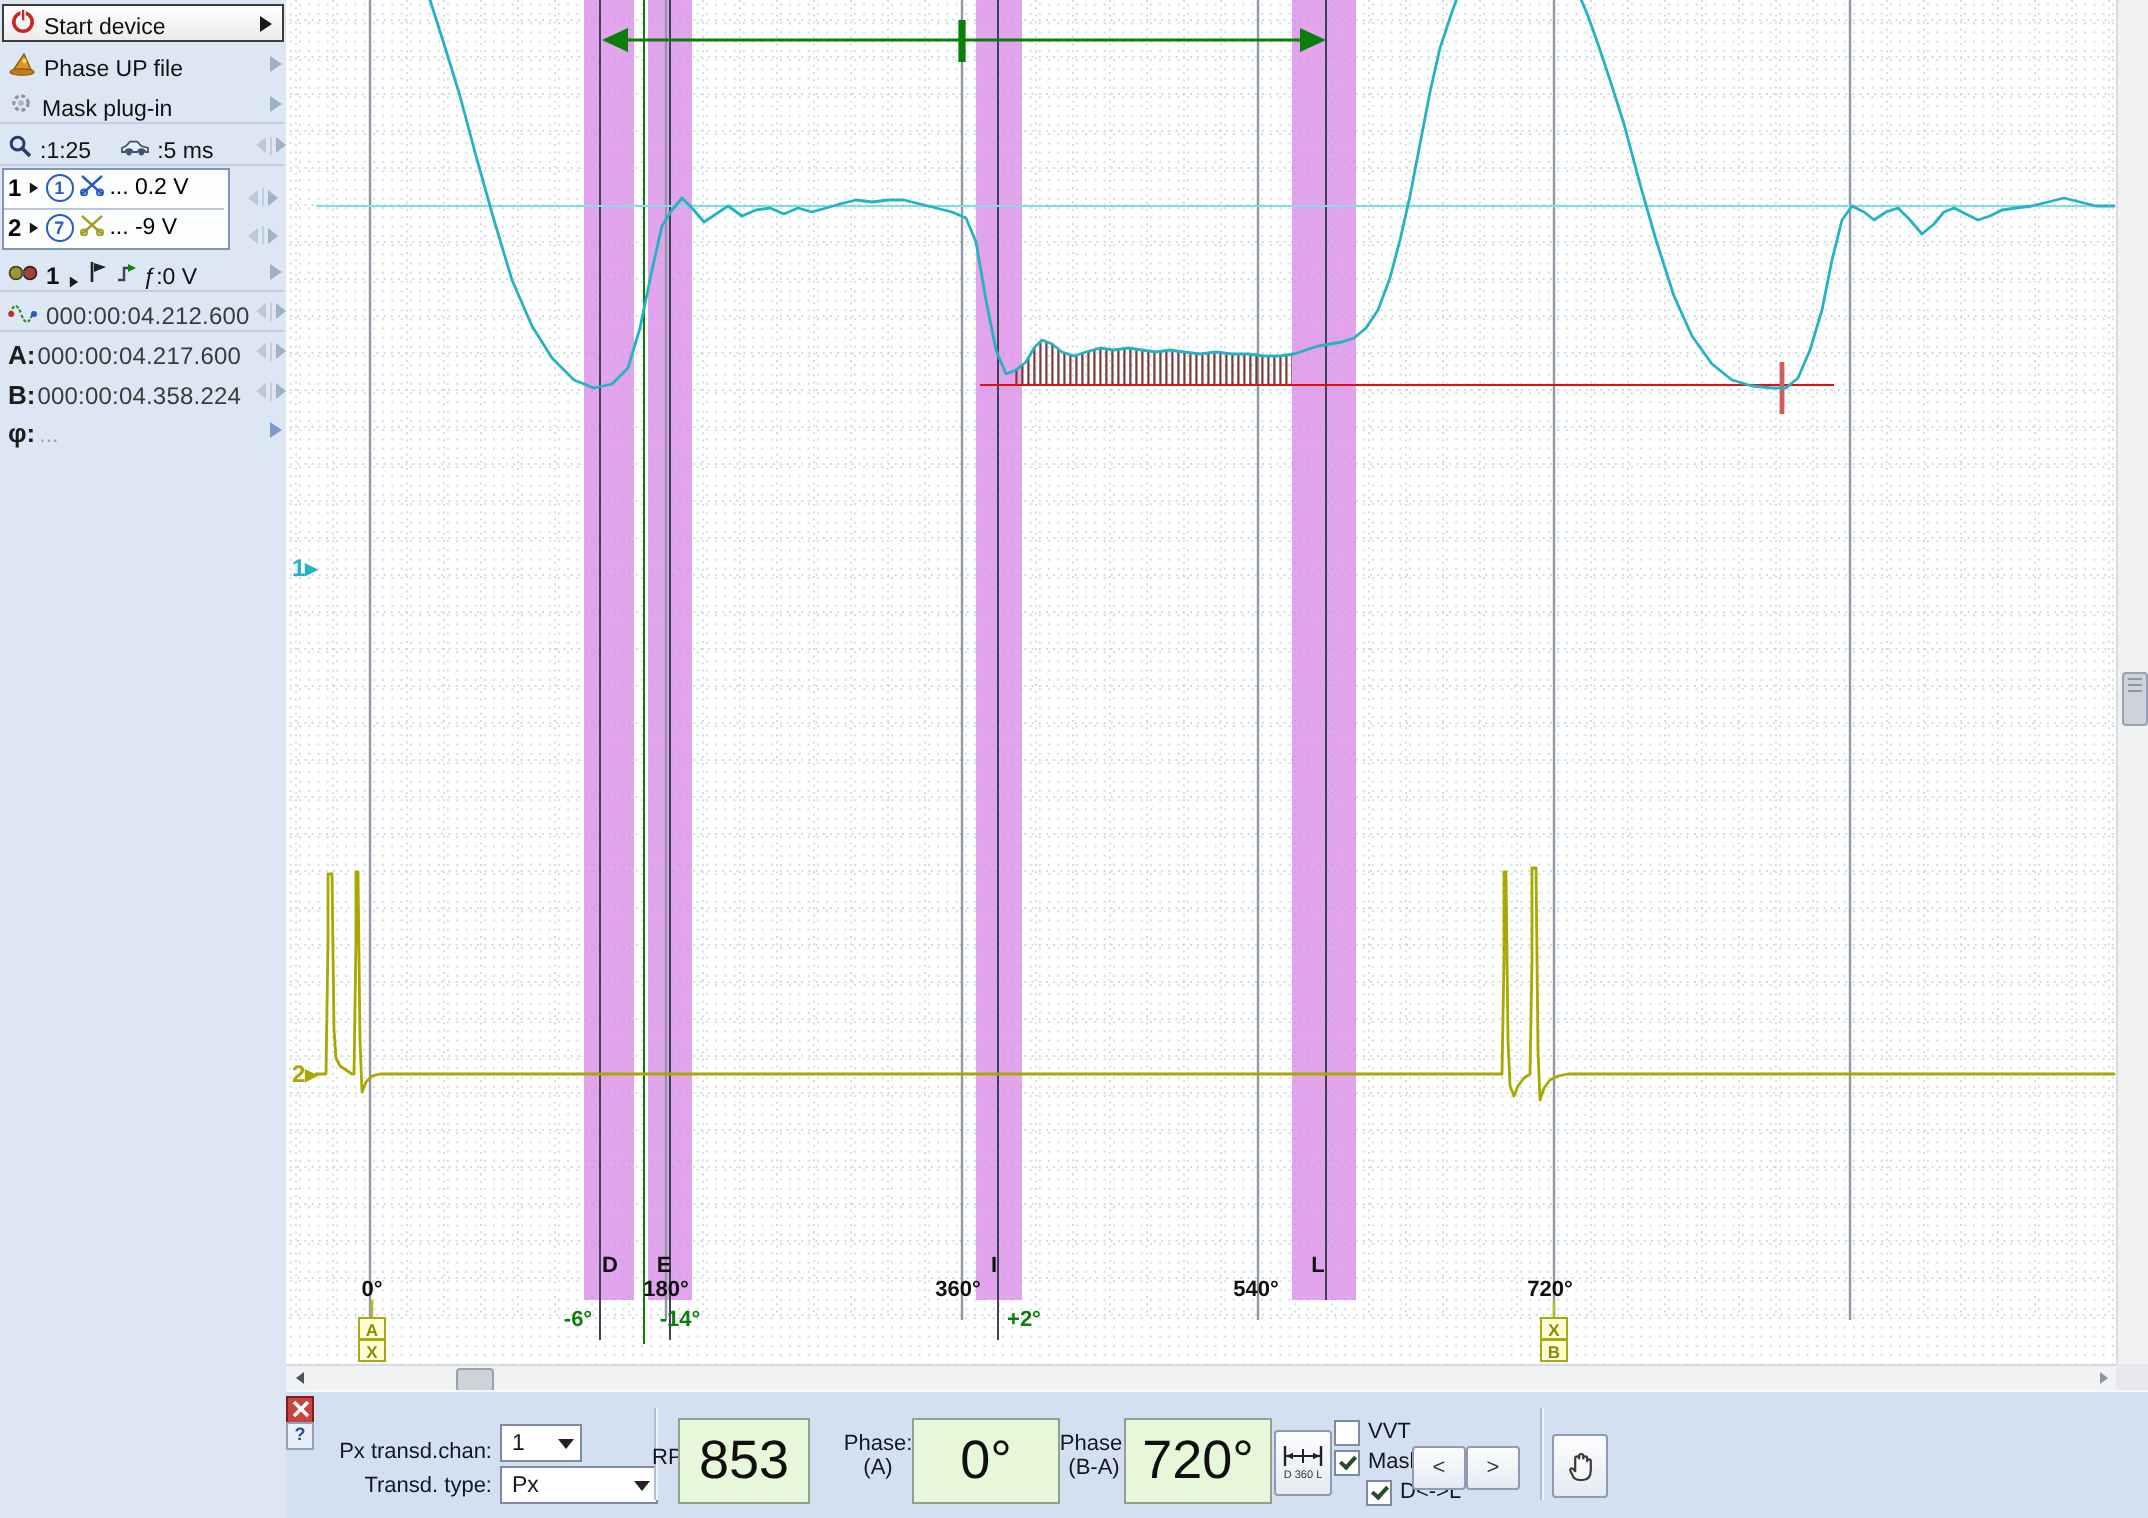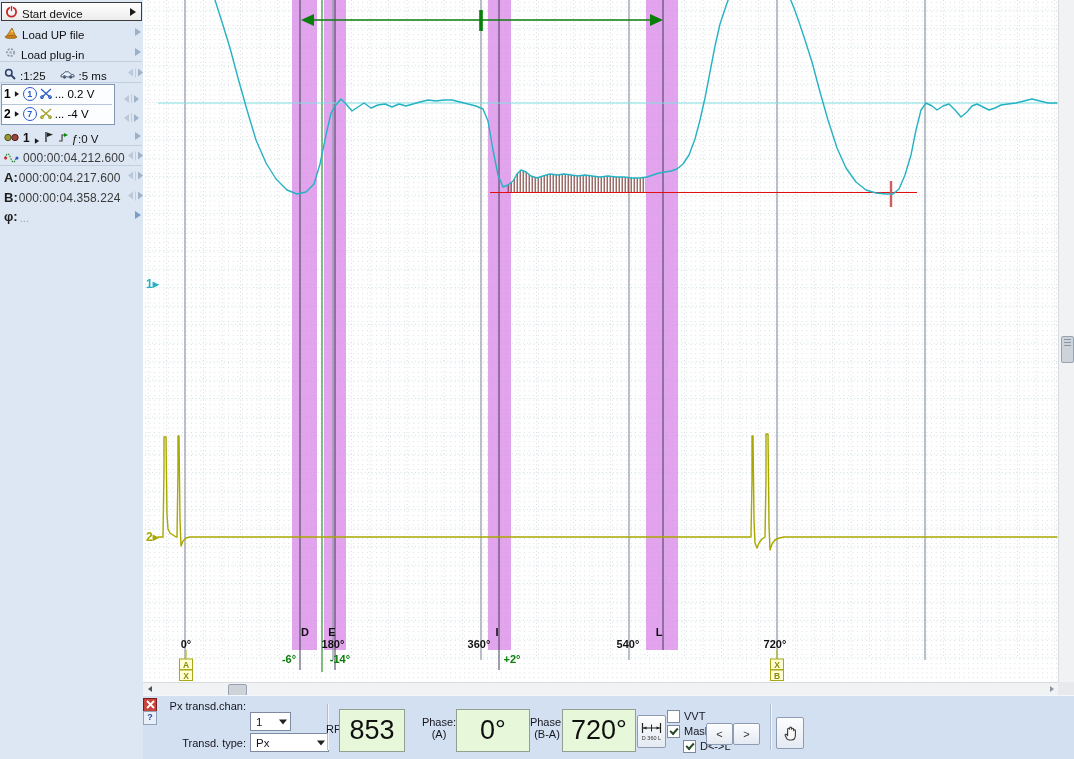--- a/index.html
+++ b/index.html
@@ -84,32 +84,32 @@
   </div>
 
   <div class="srow" style="top:22px">
     <span>
       <svg width="14" height="13" viewBox="0 0 14 13">
           <polygon points="2,11 12,11 8,2" fill="#e09428" stroke="#8a5a10" stroke-width="0.7"></polygon>
           <ellipse cx="7" cy="11" rx="6" ry="1.6" fill="#c87c18" stroke="#8a5a10" stroke-width="0.6"></ellipse>
           <circle cx="8.2" cy="5.5" r="1.1" fill="#ffe24a"></circle>
         </svg>
     </span>
-    <span>Load UP file</span>
+    <span>Phase UP file</span>
     <span class="arr-single tri-r"></span>
   </div>
 
   <div class="srow" style="top:42px">
     <span>
       <svg width="13" height="13" viewBox="0 0 13 13">
           <circle cx="6.5" cy="6.5" r="3.6" fill="none" stroke="#8a96a4" stroke-width="1.6" stroke-dasharray="2,1.4"></circle>
           <circle cx="6.5" cy="6.5" r="1.4" fill="#aab6c2"></circle>
         </svg>
     </span>
-    <span>Load plug-in</span>
+    <span>Mask plug-in</span>
     <span class="arr-single tri-r"></span>
   </div>
 
   <div class="sep" style="top:61px"></div>
 
   <div class="srow" style="top:63px">
     <span>
       <svg width="12" height="12" viewBox="0 0 12 12">
           <circle cx="4.8" cy="4.8" r="3.2" fill="none" stroke="#2b3d66" stroke-width="1.5"></circle>
           <line x1="7.2" y1="7.2" x2="11" y2="11" stroke="#2b3d66" stroke-width="1.8"></line>
@@ -155,21 +155,21 @@
       <span class="tri-r dark" style="transform:scale(.7)"></span>
       <span class="circ">7</span>
       <span>
         <svg width="12" height="11" viewBox="0 0 12 11">
             <line x1="1" y1="1" x2="11" y2="10" stroke="#a0a020" stroke-width="1.2"></line>
             <line x1="11" y1="1" x2="1" y2="10" stroke="#a0a020" stroke-width="1.2"></line>
             <circle cx="2" cy="9.2" r="1.5" fill="none" stroke="#a0a020" stroke-width="1"></circle>
             <circle cx="10" cy="9.2" r="1.5" fill="none" stroke="#a0a020" stroke-width="1"></circle>
           </svg>
       </span>
-      <span>... -4 V</span>
+      <span>... -9 V</span>
     </div>
   </div>
   <div class="pair" style="top:94px;right:4px;transform:none">
       <span class="tl"></span>
       <span class="bar"></span>
       <span class="tr"></span>
     </div>
   <div class="pair" style="top:113px;right:4px;transform:none">
       <span class="tl"></span>
       <span class="bar"></span>
@@ -420,21 +420,21 @@
 
 <div id="bpanel" class="abs">
   <div id="x-btn">
     <svg width="9" height="9" viewBox="0 0 9 9">
         <line x1="1" y1="1" x2="8" y2="8" stroke="#fff" stroke-width="1.8"></line>
         <line x1="8" y1="1" x2="1" y2="8" stroke="#fff" stroke-width="1.8"></line>
       </svg>
   </div>
   <div id="q-btn"><span>?</span></div>
 
-  <div class="blabel" style="left:20px;top:4px;width:83px">Px transd.chan:</div>
+  <div class="blabel" style="left:20px;top:24px;width:83px">Px transd.chan:</div>
   <div class="wsel" style="left:107px;top:16px;width:34px;height:17px">
     <span>1</span>
       <span class="caret"></span>
   </div>
 
   <div class="blabel" style="left:20px;top:41px;width:83px">Transd. type:</div>
   <div class="wsel" style="left:107px;top:37px;width:72px;height:17px">
     <span>Px</span>
       <span class="caret"></span>
   </div>

